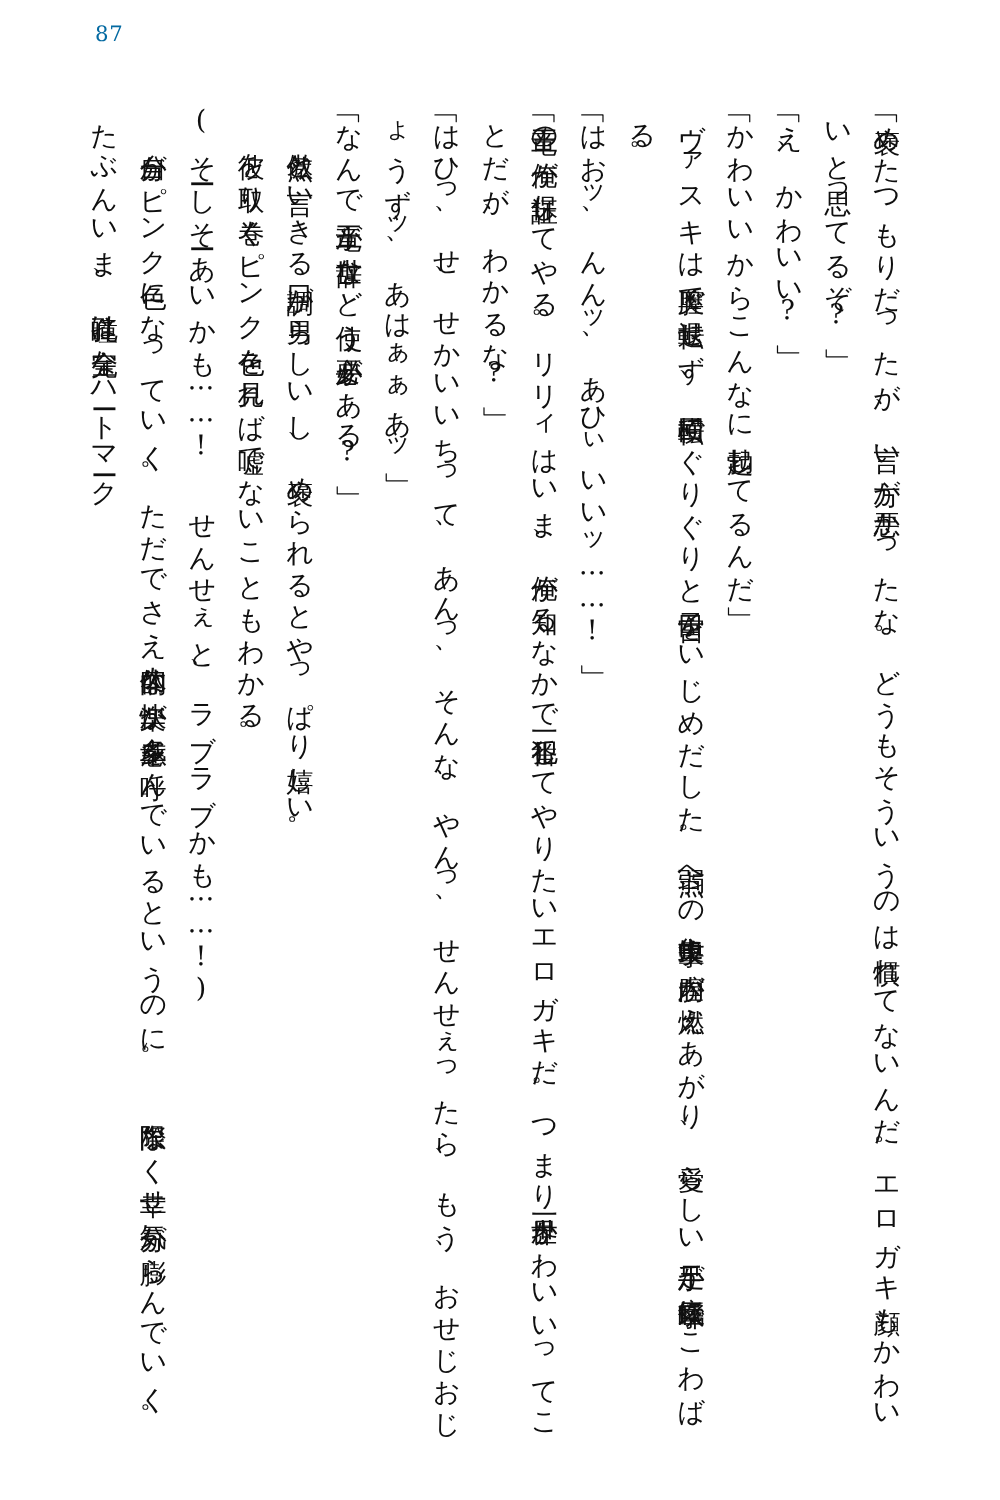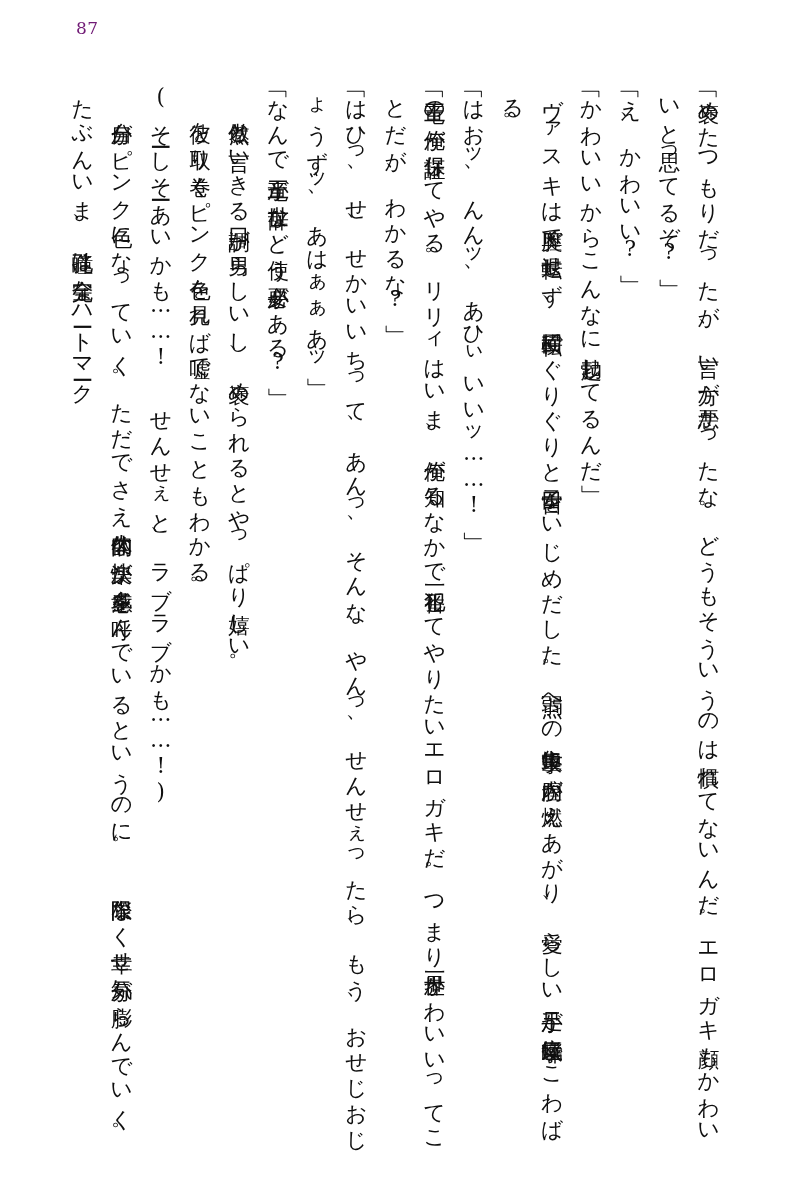--- a/index.html
+++ b/index.html
@@ -15,21 +15,21 @@
     overflow: hidden;
     font-family: "DejaVu Serif", serif;
     color: #111111;
   }
   .page-number {
     position: absolute;
     top: 18px;
     left: 76px;
     font-size: 17px;
     font-family: "DejaVu Serif", serif;
-    color: #701a75;
+    color: #0369a1;
     letter-spacing: 0.5px;
   }
   .body-text {
     position: absolute;
     top: 84px;
     left: 56px;
     width: 672px;
     height: 1070px;
     writing-mode: vertical-rl;
     text-orientation: upright;

